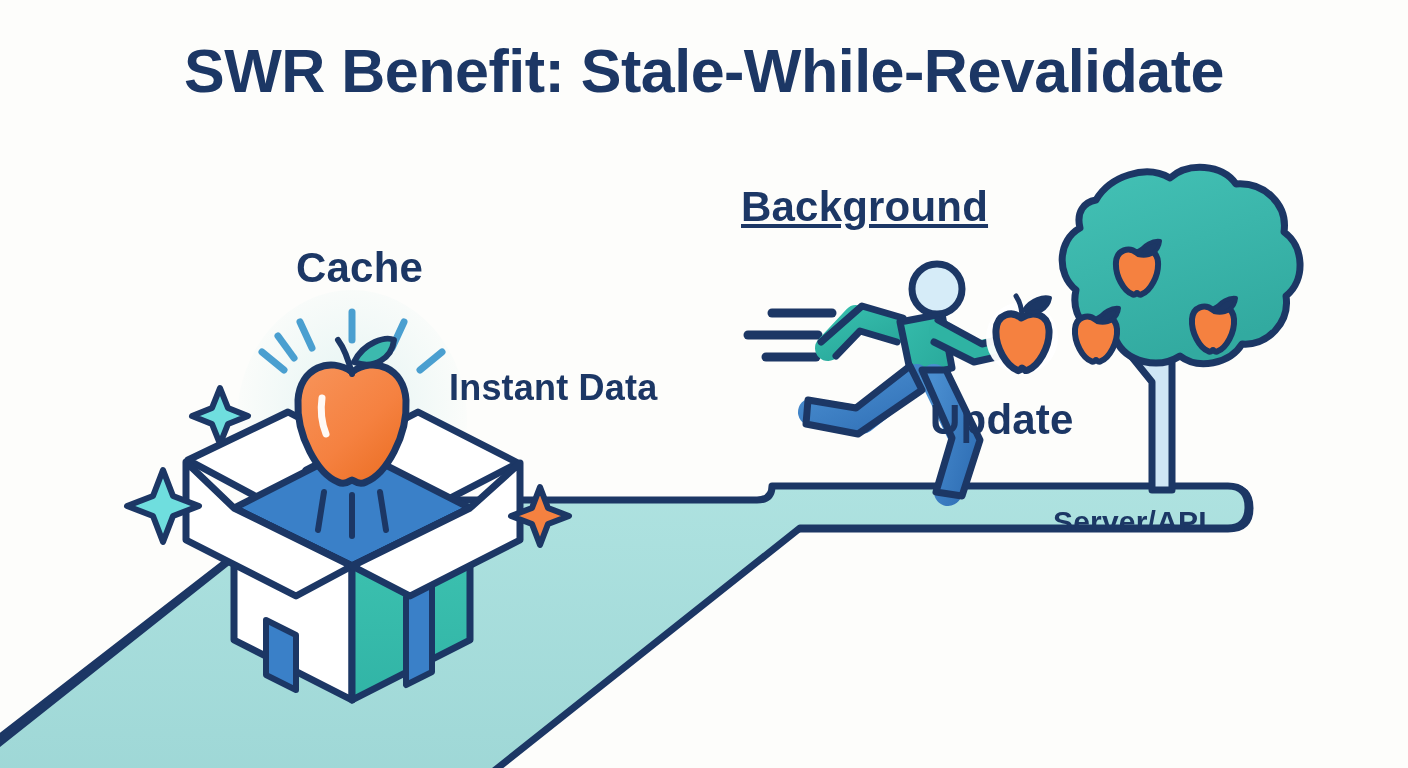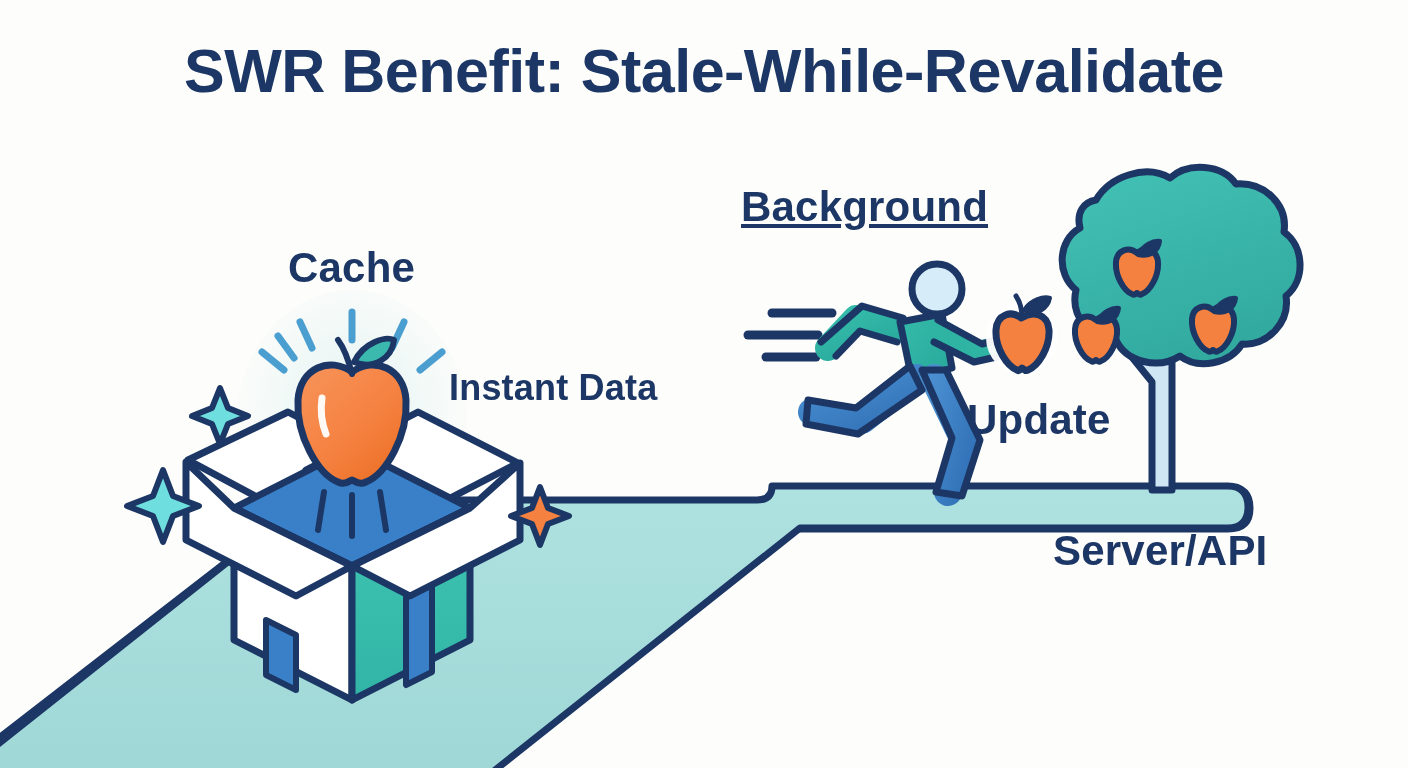--- a/index.html
+++ b/index.html
@@ -34,25 +34,25 @@
     left: 0;
     top: 36px;
     width: 1408px;
     text-align: center;
     font-size: 61px;
     font-weight: 700;
     letter-spacing: -0.5px;
     color: #1c3765;
     font-family: "Liberation Sans", sans-serif;
   }
-  #label-cache   { left: 288px;  top: 244px; font-size: 42px; }
+  #label-cache   { left: 296px;  top: 244px; font-size: 42px; }
   #label-instant { left: 449px;  top: 367px; font-size: 36px; }
   #label-background { left: 741px; top: 183px; font-size: 42px; text-decoration: underline; }
-  #label-update  { left: 967px;  top: 396px; font-size: 42px; }
-  #label-server  { left: 1053px; top: 527px; font-size: 42px; }
+  #label-update  { left: 930px;  top: 396px; font-size: 42px; }
+  #label-server  { left: 1053px; top: 505px; font-size: 30px; }
 </style>
 </head>
 <body>
 
 <div id="canvas">
 
   <svg id="art" viewBox="0 0 1408 768">
     <defs>
       <linearGradient id="gradGlow" x1="0" y1="0" x2="0" y2="1">
         <stop offset="0%" stop-color="#dff2f1" stop-opacity="0.95"></stop>

